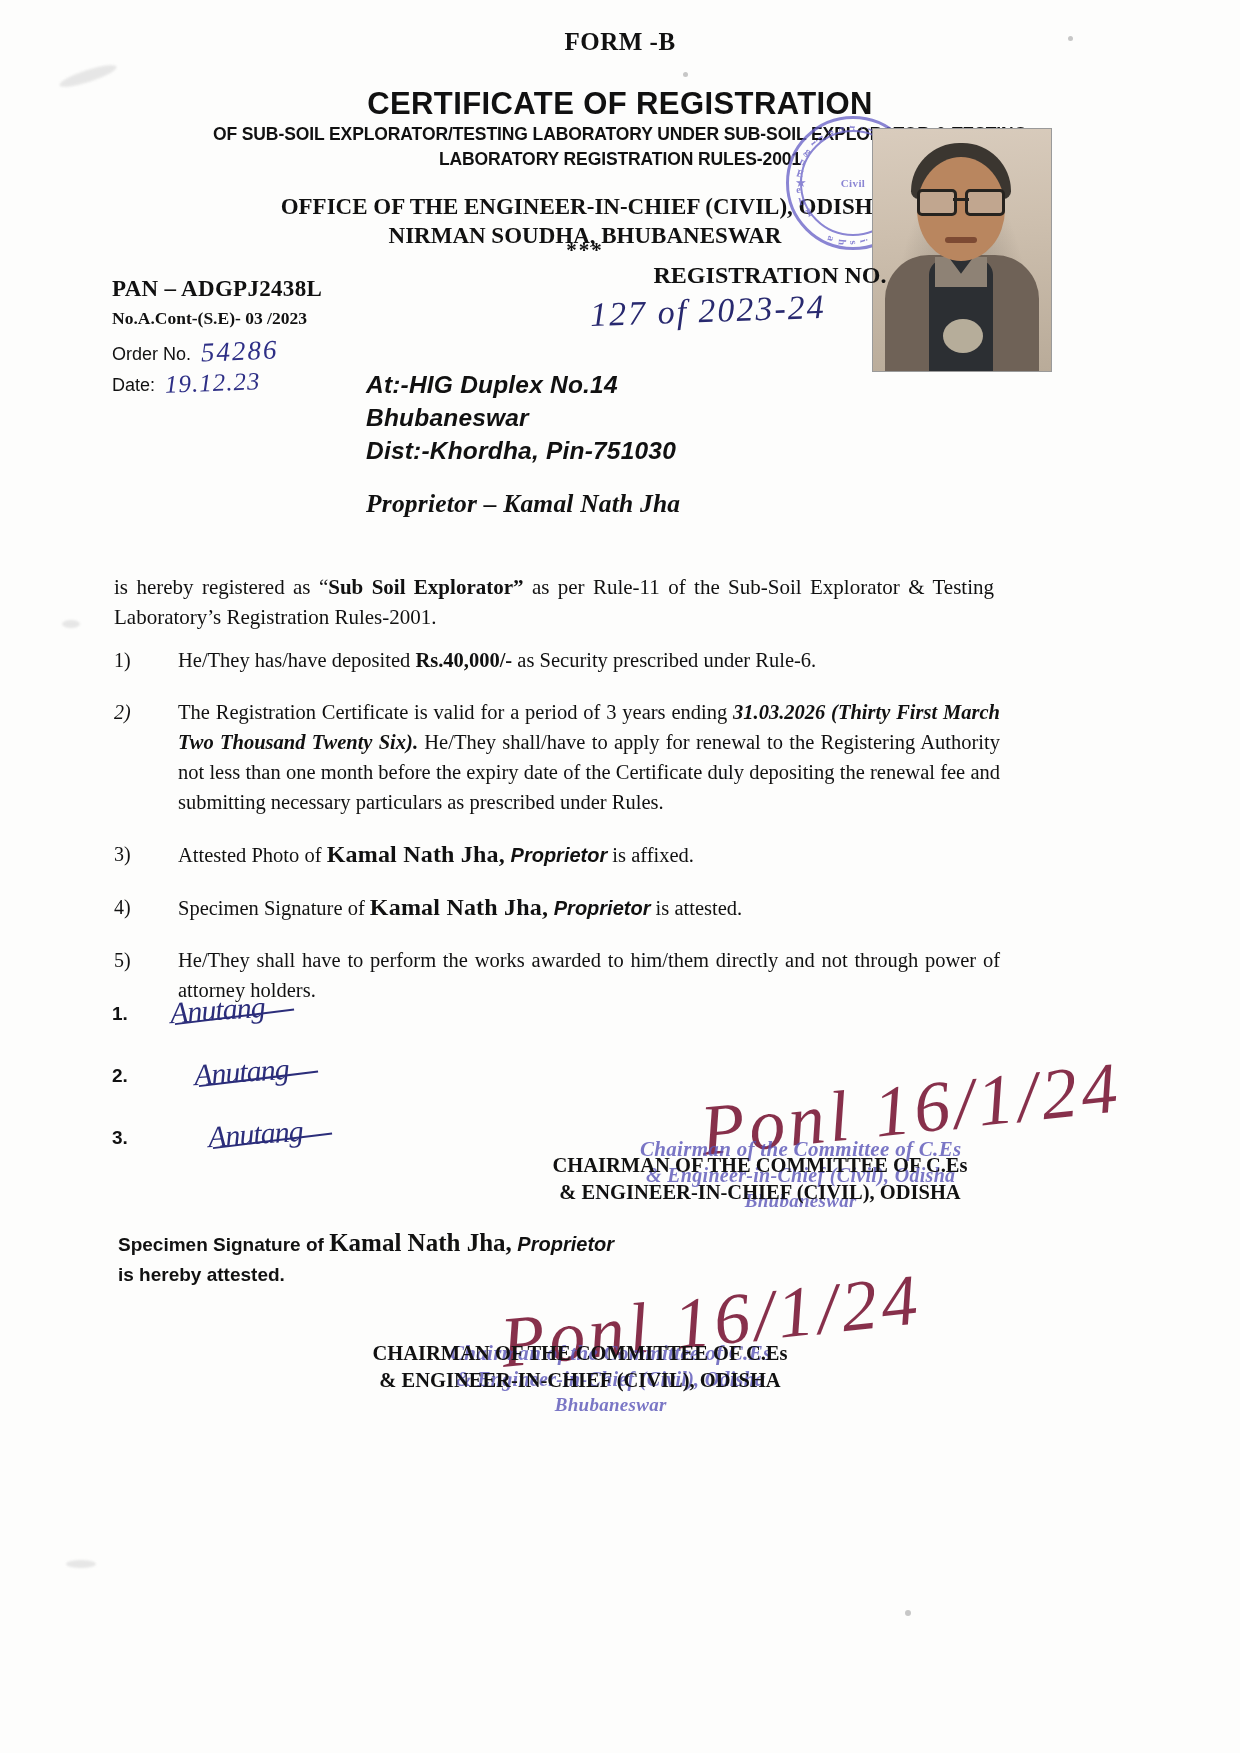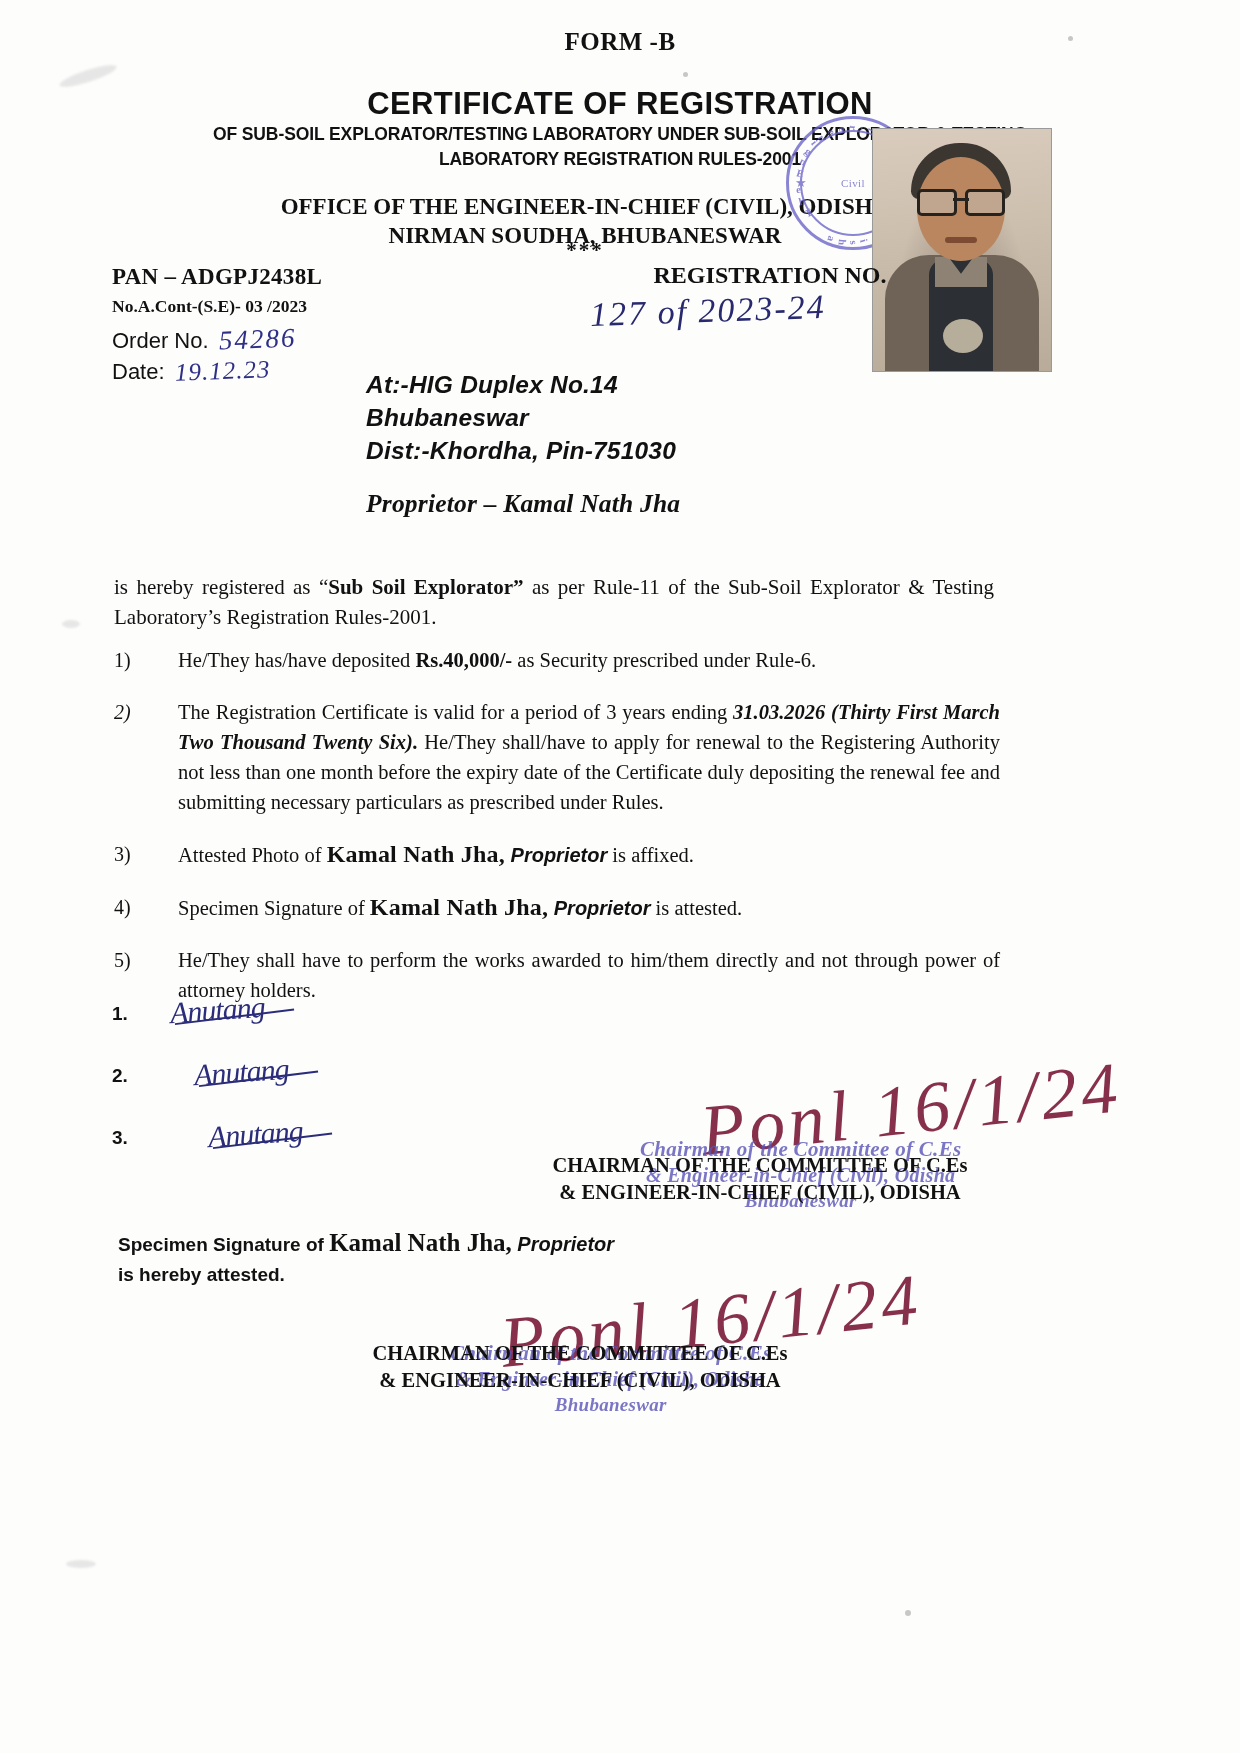--- a/index.html
+++ b/index.html
@@ -65,21 +65,21 @@
     text-align: center;
     font-family: "Liberation Serif", serif;
     font-size: 21px;
     font-weight: bold;
     letter-spacing: 2px;
   }
 
   
   .meta {
     position: absolute;
-    top: 264px; left: 112px;
+    top: 276px; left: 112px;
     width: 380px;
   }
   .meta .pan {
     font-family: "Liberation Serif", serif;
     font-size: 23px;
     font-weight: bold;
     letter-spacing: 0.3px;
     margin-bottom: 6px;
   }
   .meta .cont {
@@ -88,21 +88,21 @@
     font-weight: bold;
     margin-bottom: 7px;
   }
   .meta .lbl-row {
     display: flex;
     align-items: baseline;
     margin-bottom: 2px;
   }
   .meta .lbl {
     font-family: "Liberation Sans", sans-serif;
-    font-size: 22px;
+    font-size: 18px;
     font-weight: normal;
   }
   .hw {
     font-family: "Liberation Serif", serif;
     font-style: italic;
     color: #2e2f86;
     font-size: 27px;
     letter-spacing: 2px;
     transform: rotate(-2.2deg);
     display: inline-block;
@@ -232,21 +232,21 @@
     left: 50%; top: 50%;
     transform-origin: 0 0;
     white-space: nowrap;
   }
   .seal .mid {
     position: absolute; left: 0; right: 0; top: 50%;
     transform: translateY(-50%);
     text-align: center;
     font-family: "Liberation Serif", serif;
     font-size: 11px;
-    font-weight: normal;
+    font-weight: bold;
     letter-spacing: .4px;
   }
   .seal .starm {
     position: absolute; left: 6px; top: 50%;
     transform: translateY(-50%);
     font-size: 13px;
   }
   .seal .starm.r { left: auto; right: 6px; }
 
   

